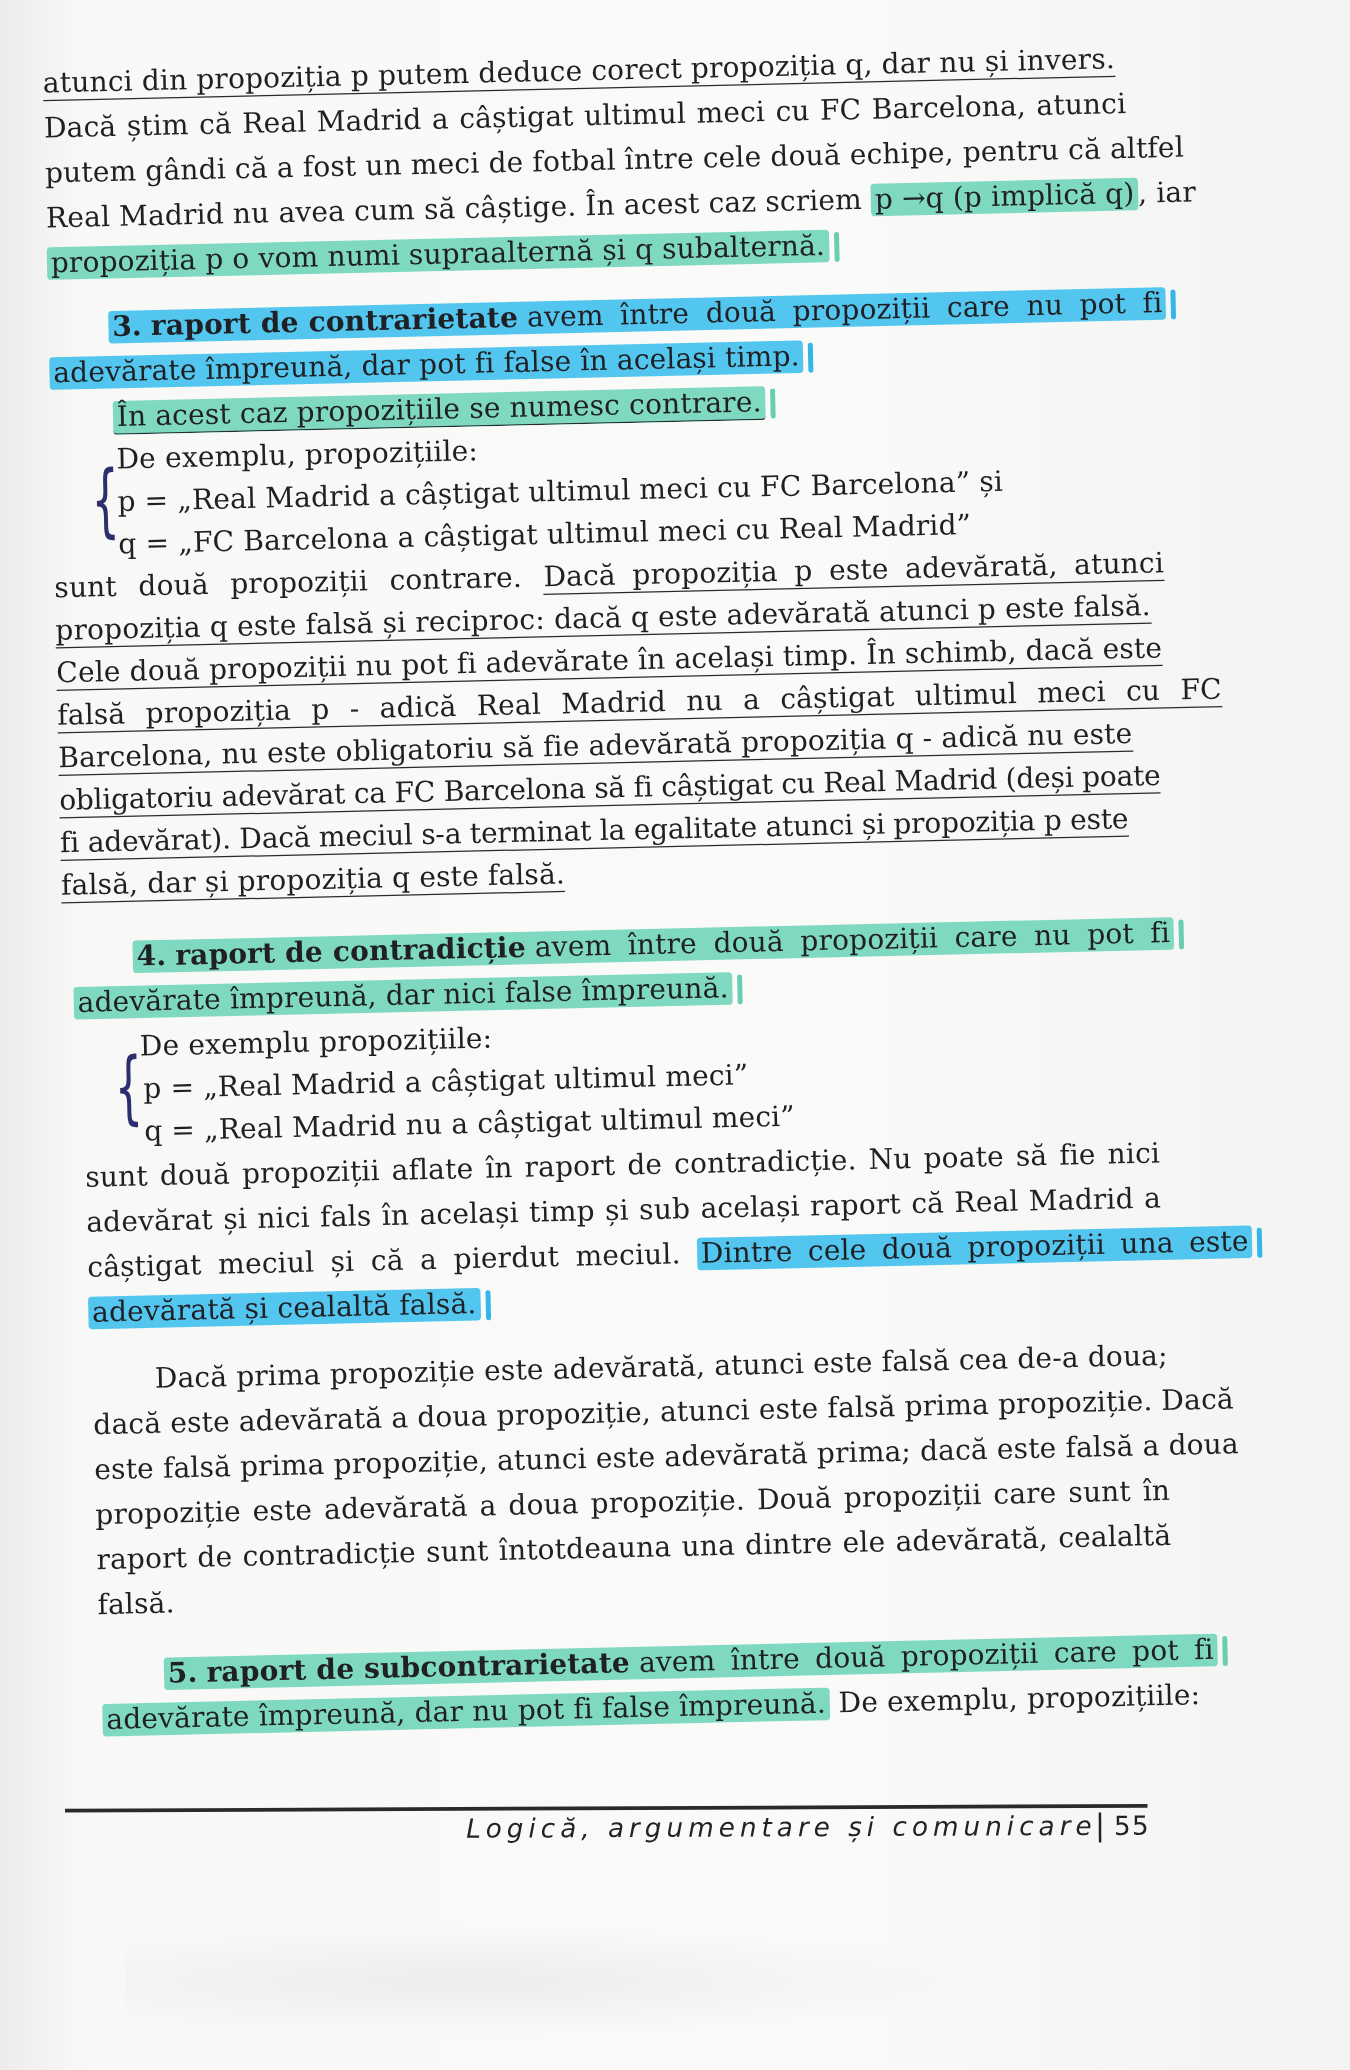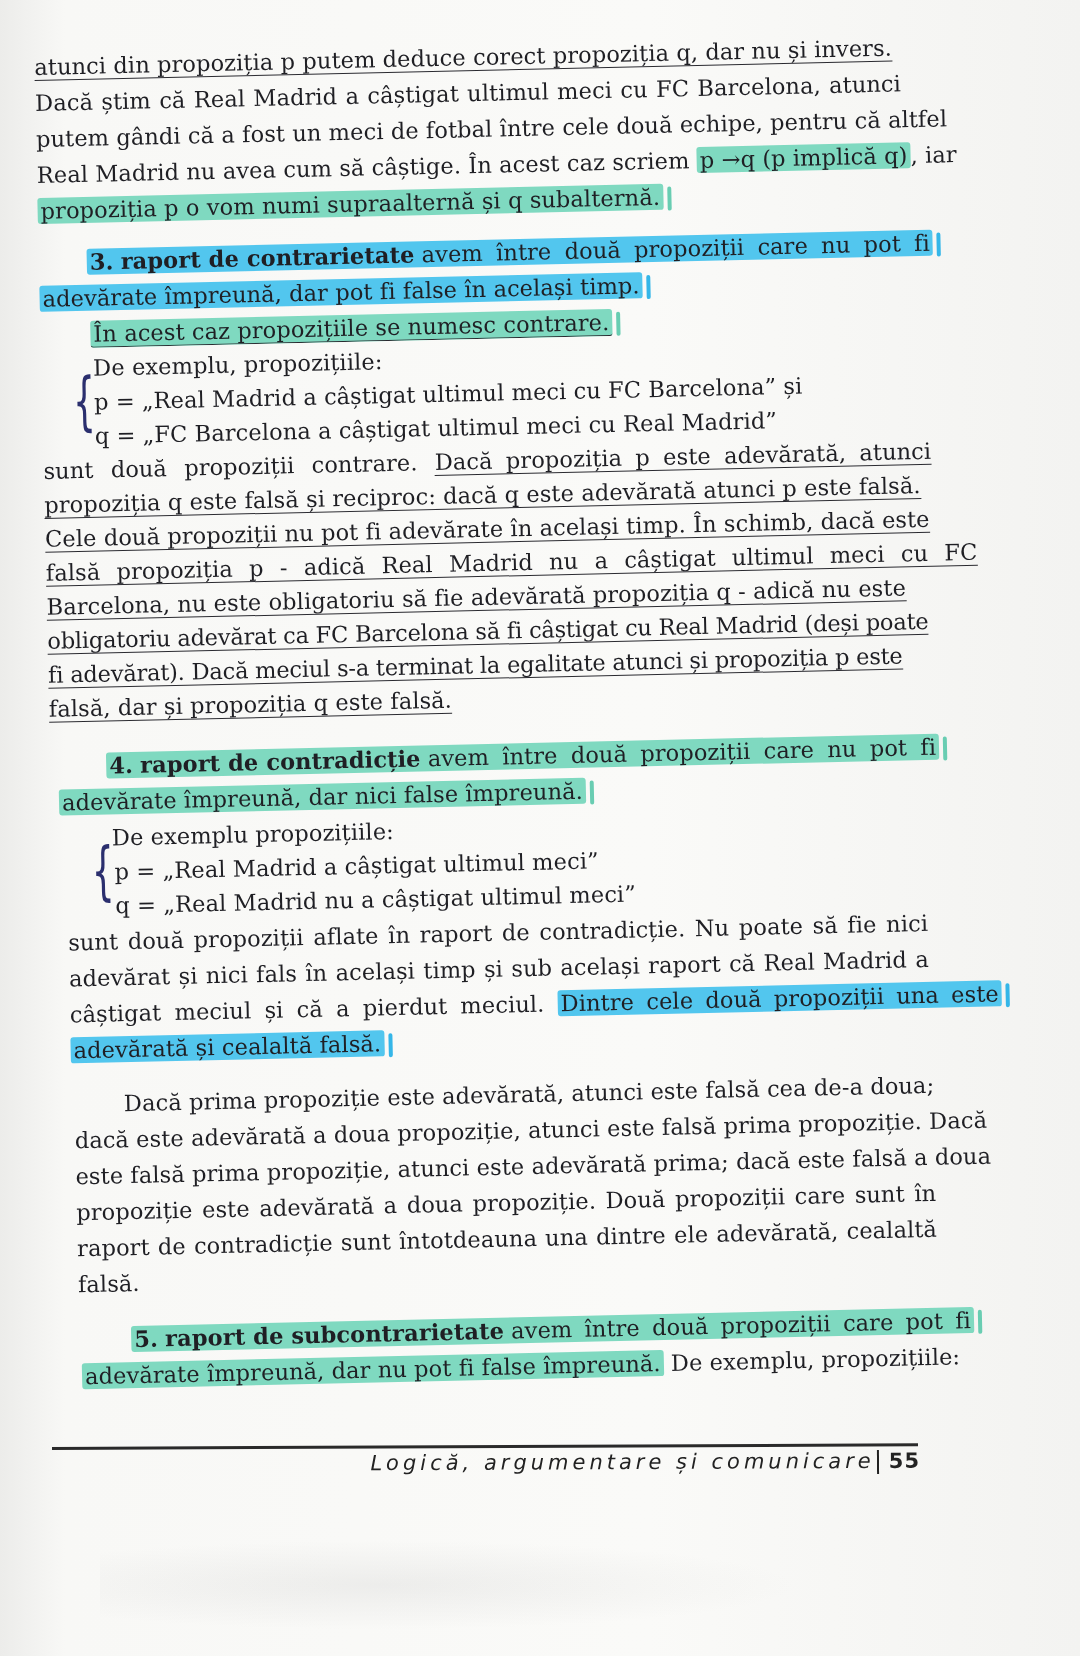--- a/index.html
+++ b/index.html
@@ -38,21 +38,21 @@
     position: absolute; left: 52px; top: 1447px; width: 866px; height: 3px;
     background: #2a2a2a; transform: rotate(-0.25deg); transform-origin: 0 0;
   }
   .footer {
     position: absolute; left: 360px; top: 1450px; width: 560px; text-align: right;
     font-family: "DejaVu Sans", sans-serif; font-size: 21px; color: #222;
     transform: rotate(-0.25deg);
   }
   .footer .title { font-style: italic; letter-spacing: 4px; }
   .footer .sep { display: inline-block; width: 2px; height: 24px; background: #222; vertical-align: middle; margin: 0 10px 0 2px; }
-  .footer .pg { font-weight: bold; letter-spacing: 1px; }
+  .footer .pg { font-weight: normal; letter-spacing: 1px; }
   .ghost {
     position: absolute; left: 100px; top: 1540px; width: 700px; height: 90px;
     background: radial-gradient(ellipse at 40% 50%, rgba(180,180,180,0.18), rgba(255,255,255,0) 70%);
   }
 </style>
 </head>
 <body>
 
 <div class="page">
   <div class="content">

